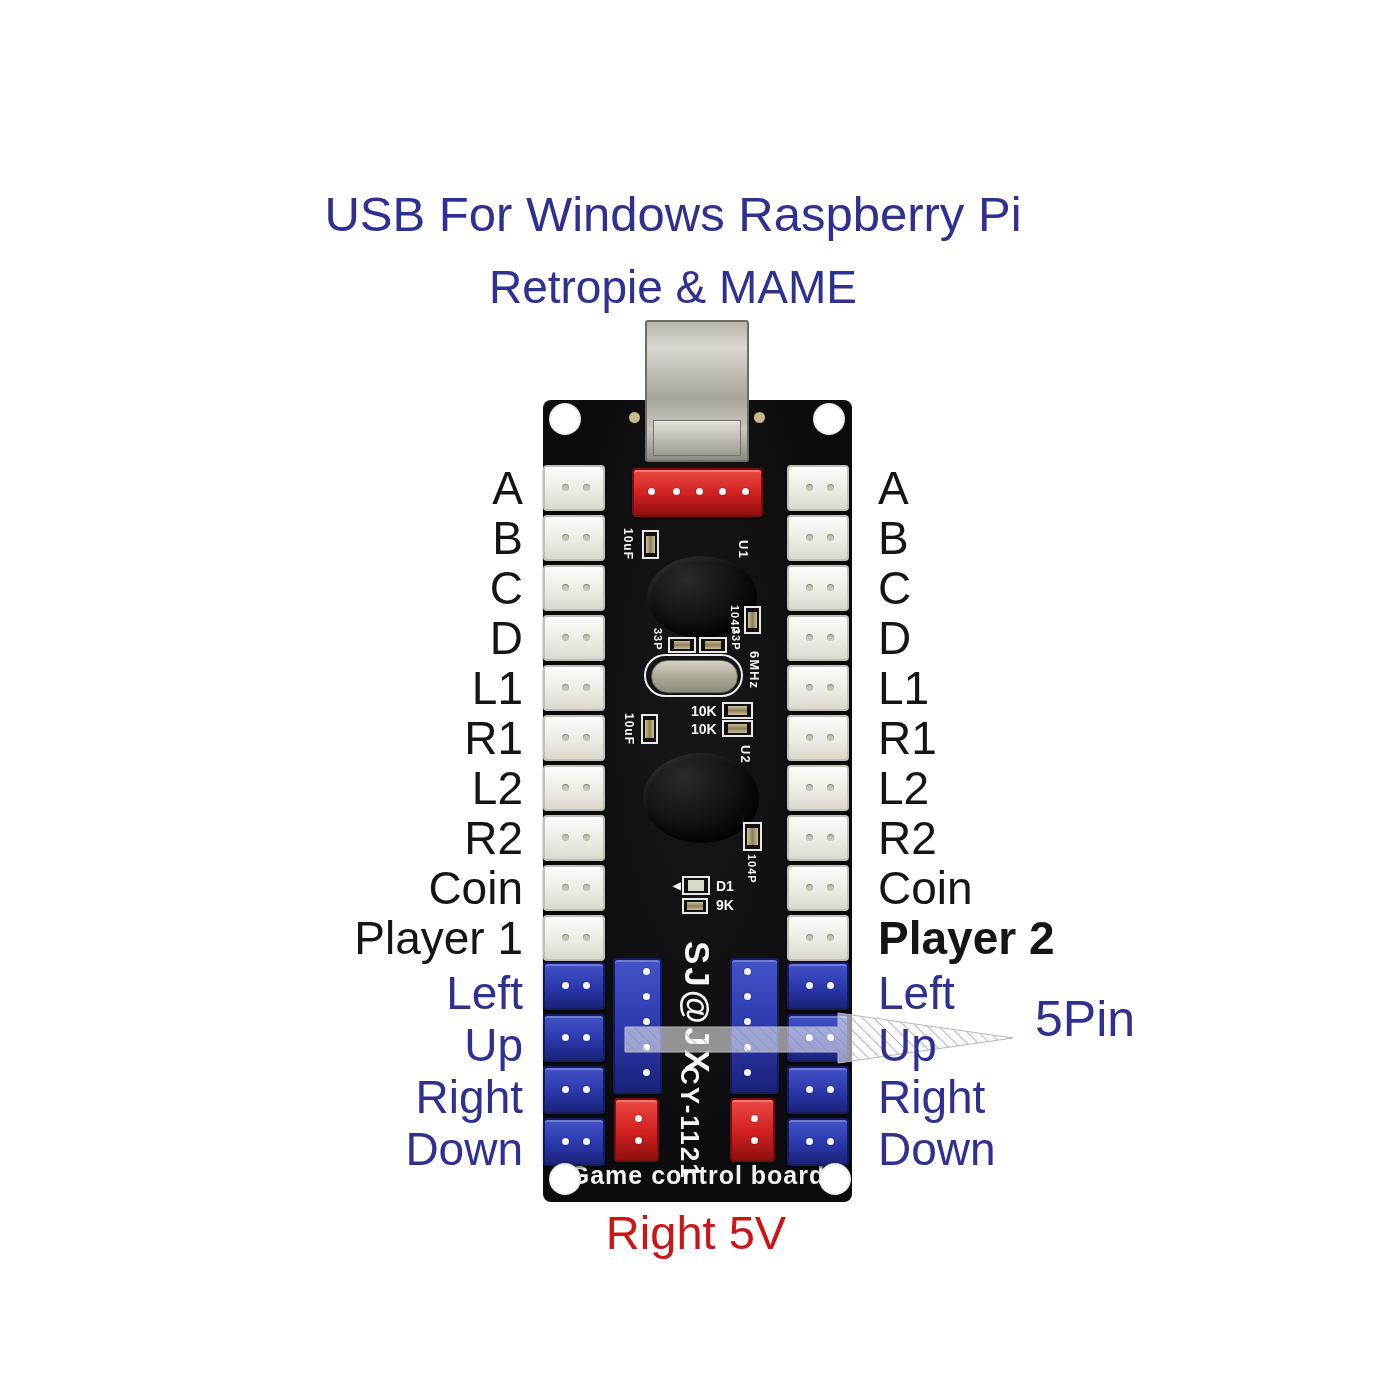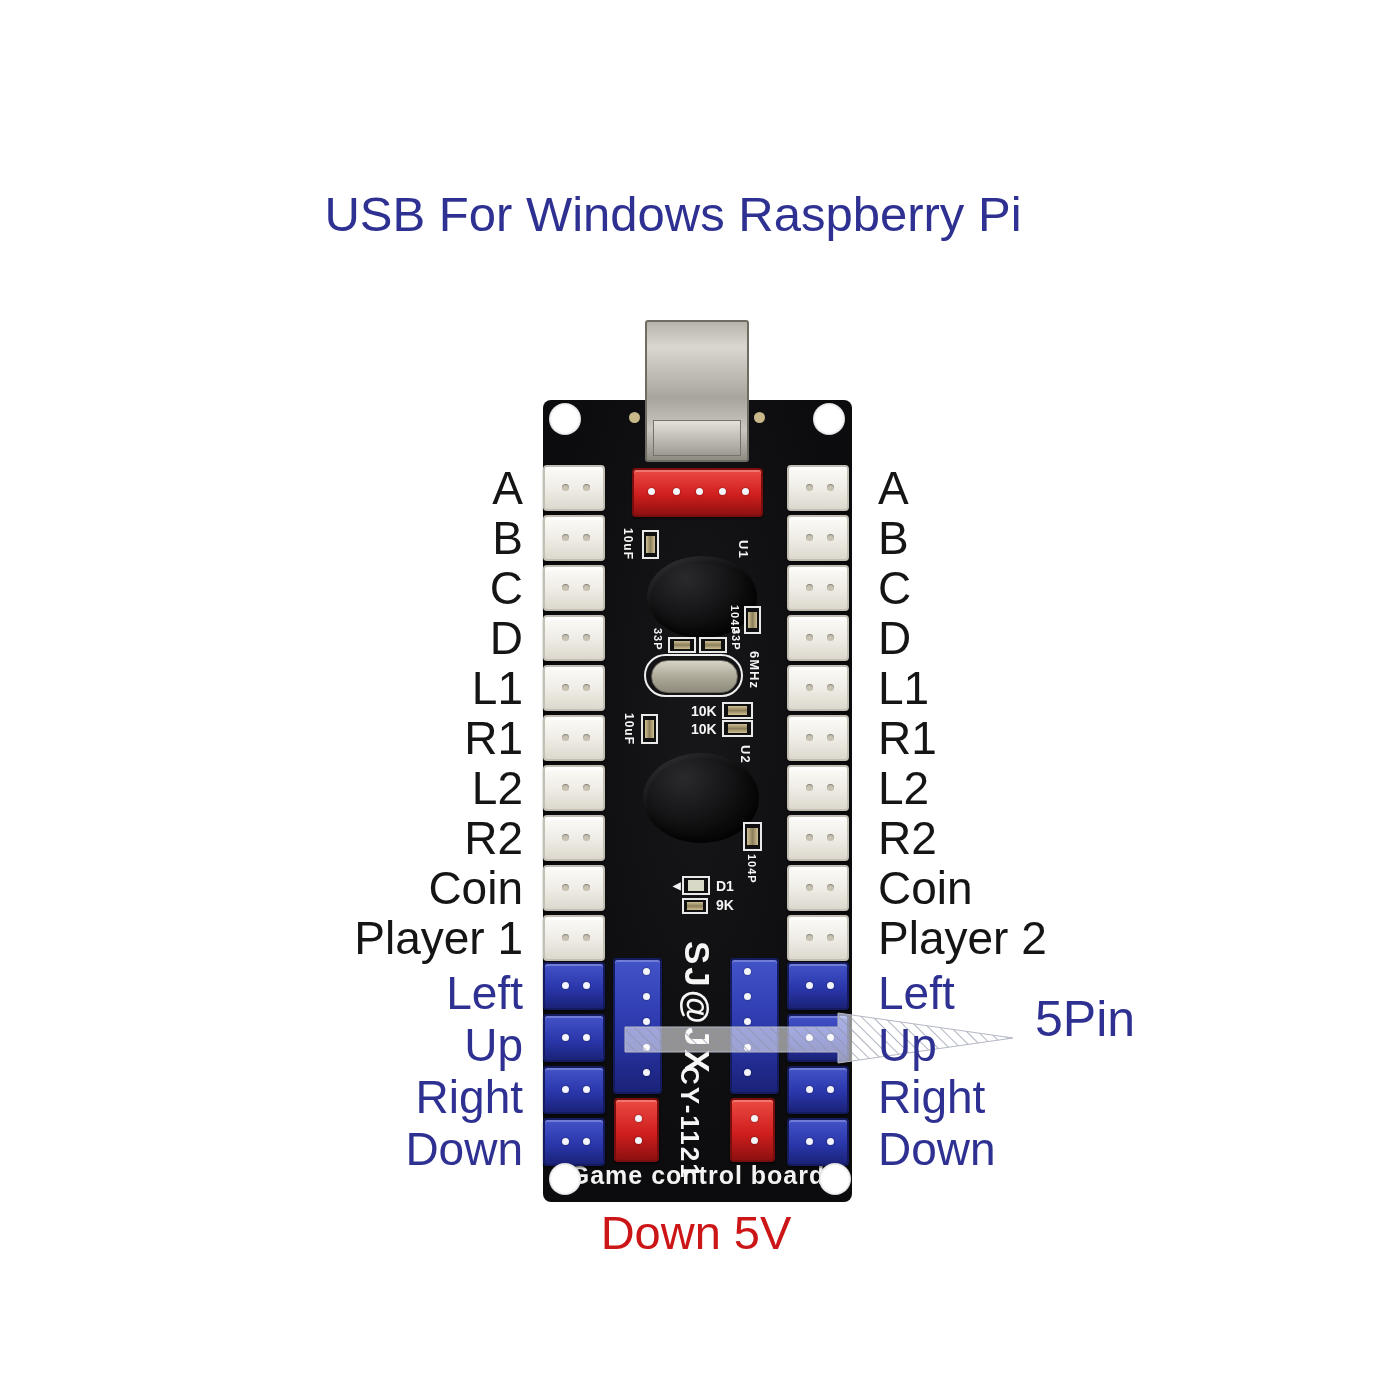--- a/index.html
+++ b/index.html
@@ -61,20 +61,21 @@
   .power{position:absolute;left:480px;top:1205px;width:432px;text-align:center;color:#cc1517;
          font-size:47px;font-weight:500;z-index:6;}
   .wedge{position:absolute;left:600px;top:1005px;z-index:5;}
 </style>
 </head>
 <body>
 
 <div class="stage">
 
   <div class="title1">USB For Windows Raspberry Pi</div>
+  <div class="title2">Retropie &amp; MAME</div>
 
   <div class="board"></div>
 
   <div class="usb">
       <div class="usb-lip"></div>
     </div>
   <div class="pad" style="left:629px;top:412px;"></div>
   <div class="pad" style="left:754px;top:412px;"></div>
 
   <div class="hole" style="left:549px;top:403px;"></div>
@@ -315,22 +316,22 @@
 
   <div class="lbl right black" style="top:463px;">A</div>
   <div class="lbl right black" style="top:513px;">B</div>
   <div class="lbl right black" style="top:563px;">C</div>
   <div class="lbl right black" style="top:613px;">D</div>
   <div class="lbl right black" style="top:663px;">L1</div>
   <div class="lbl right black" style="top:713px;">R1</div>
   <div class="lbl right black" style="top:763px;">L2</div>
   <div class="lbl right black" style="top:813px;">R2</div>
   <div class="lbl right black" style="top:863px;">Coin</div>
-  <div class="lbl right black" style="top:913px;">Player 2</div>
+  <div class="lbl right black" style="top:913px;font-weight:bold;">Player 2</div>
   <div class="lbl right navy" style="top:968px;">Left</div>
   <div class="lbl right navy" style="top:1020px;">Up</div>
   <div class="lbl right navy" style="top:1072px;">Right</div>
   <div class="lbl right navy" style="top:1124px;">Down</div>
 
   <div class="callout" style="left:1035px;top:990px;">5Pin</div>
 
-  <div class="power">Down 5V</div>
+  <div class="power">Right 5V</div>
 </div>
 
 </body></html>

